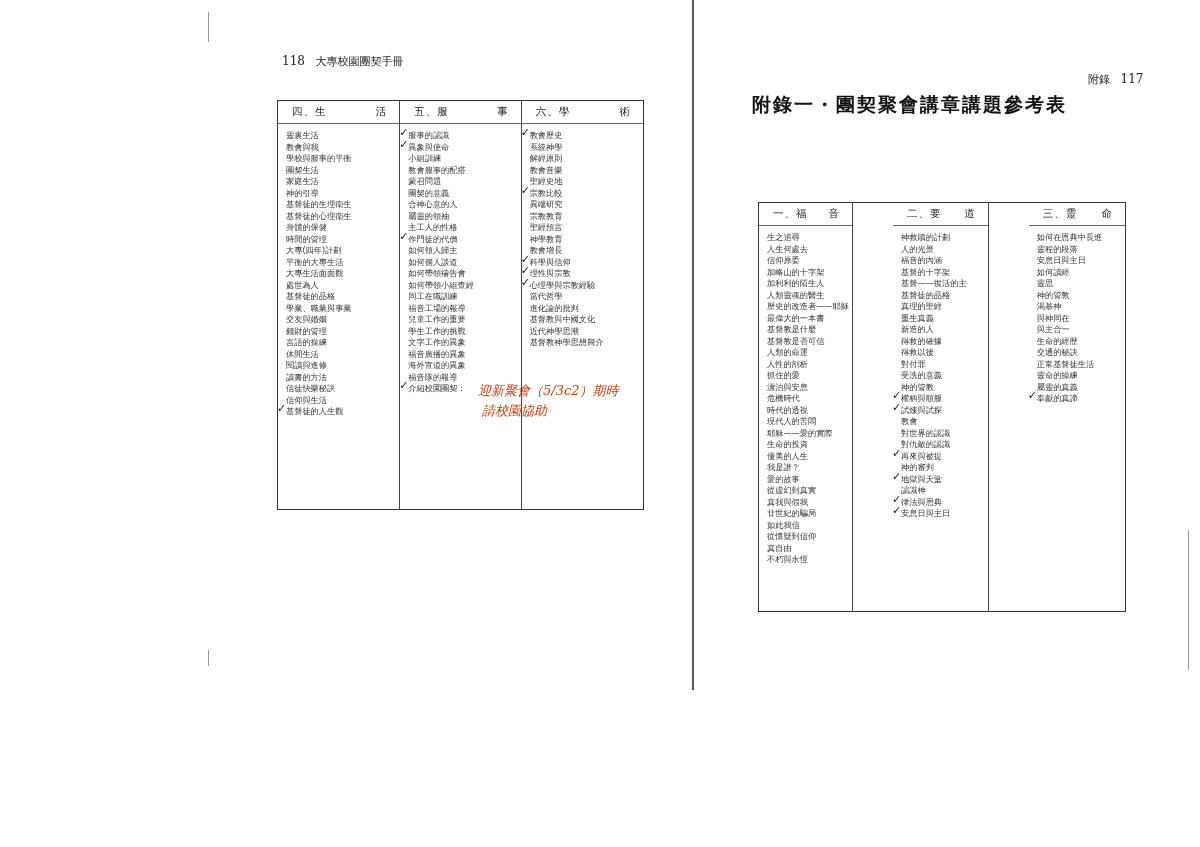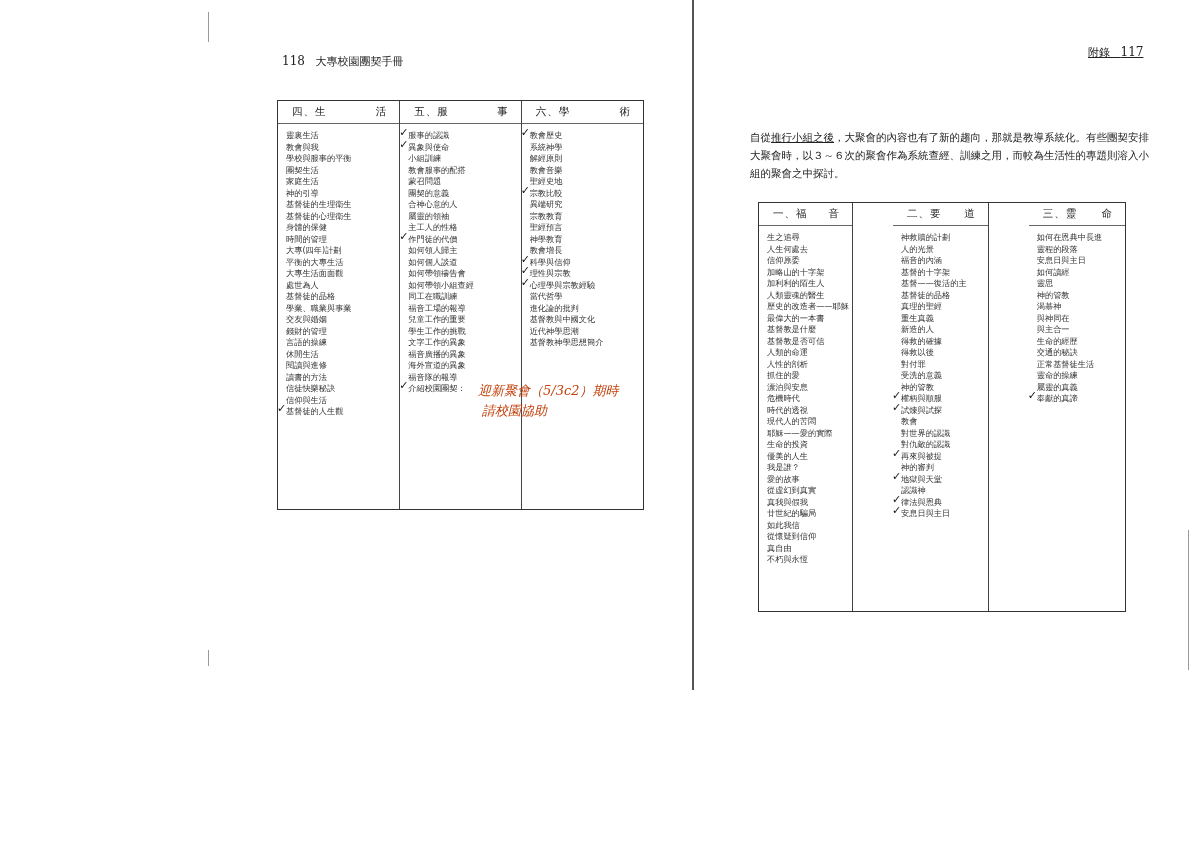--- a/index.html
+++ b/index.html
@@ -134,30 +134,28 @@
 
   <div class="handwrite" style="left:478px;top:382px;">迎新聚會（5/3c2）期時</div>
   <div class="handwrite" style="left:482px;top:402px;">請校園協助</div>
 </div>
 
 <div class="gutter"></div>
 
 <div class="page page-right">
   <div class="edge-mark" style="left:494px;top:530px;height:140px;"></div>
 
-  <div class="running-head" style="left:394px;top:45px;text-decoration:underline;">
+  <div class="running-head" style="left:394px;top:72px;">
     <span>附錄</span>
     &nbsp;
     <span class="num">117</span>
   </div>
 
-
-  <div class="intro" style="left:56px;top:128px;width:400px;">
-    <span>自從</span><span class="ul">推行小組之後</span><span>，大聚會的內容也有了新的趨向，那就是教導系統化。有些團契安排大聚會時，以３～６次的聚會作為系統查經、訓練之用，而較為生活性的專題則溶入小組的聚會之中探討。</span>
-  </div>
+  <div class="title" style="left:58px;top:92px;">附錄一・團契聚會講章講題參考表</div>
+
 
   <div class="table" style="left:64px;top:202px;width:366px;height:408px;gap:40px;">
     <div class="col" style="width:120px;">
       <div class="col-head">
         <span>一、福</span>
         <span>音</span>
       </div>
       <ul class="items" id="R0">
           <li><span>生之追尋</span></li>
           <li><span>人生何處去</span></li>

